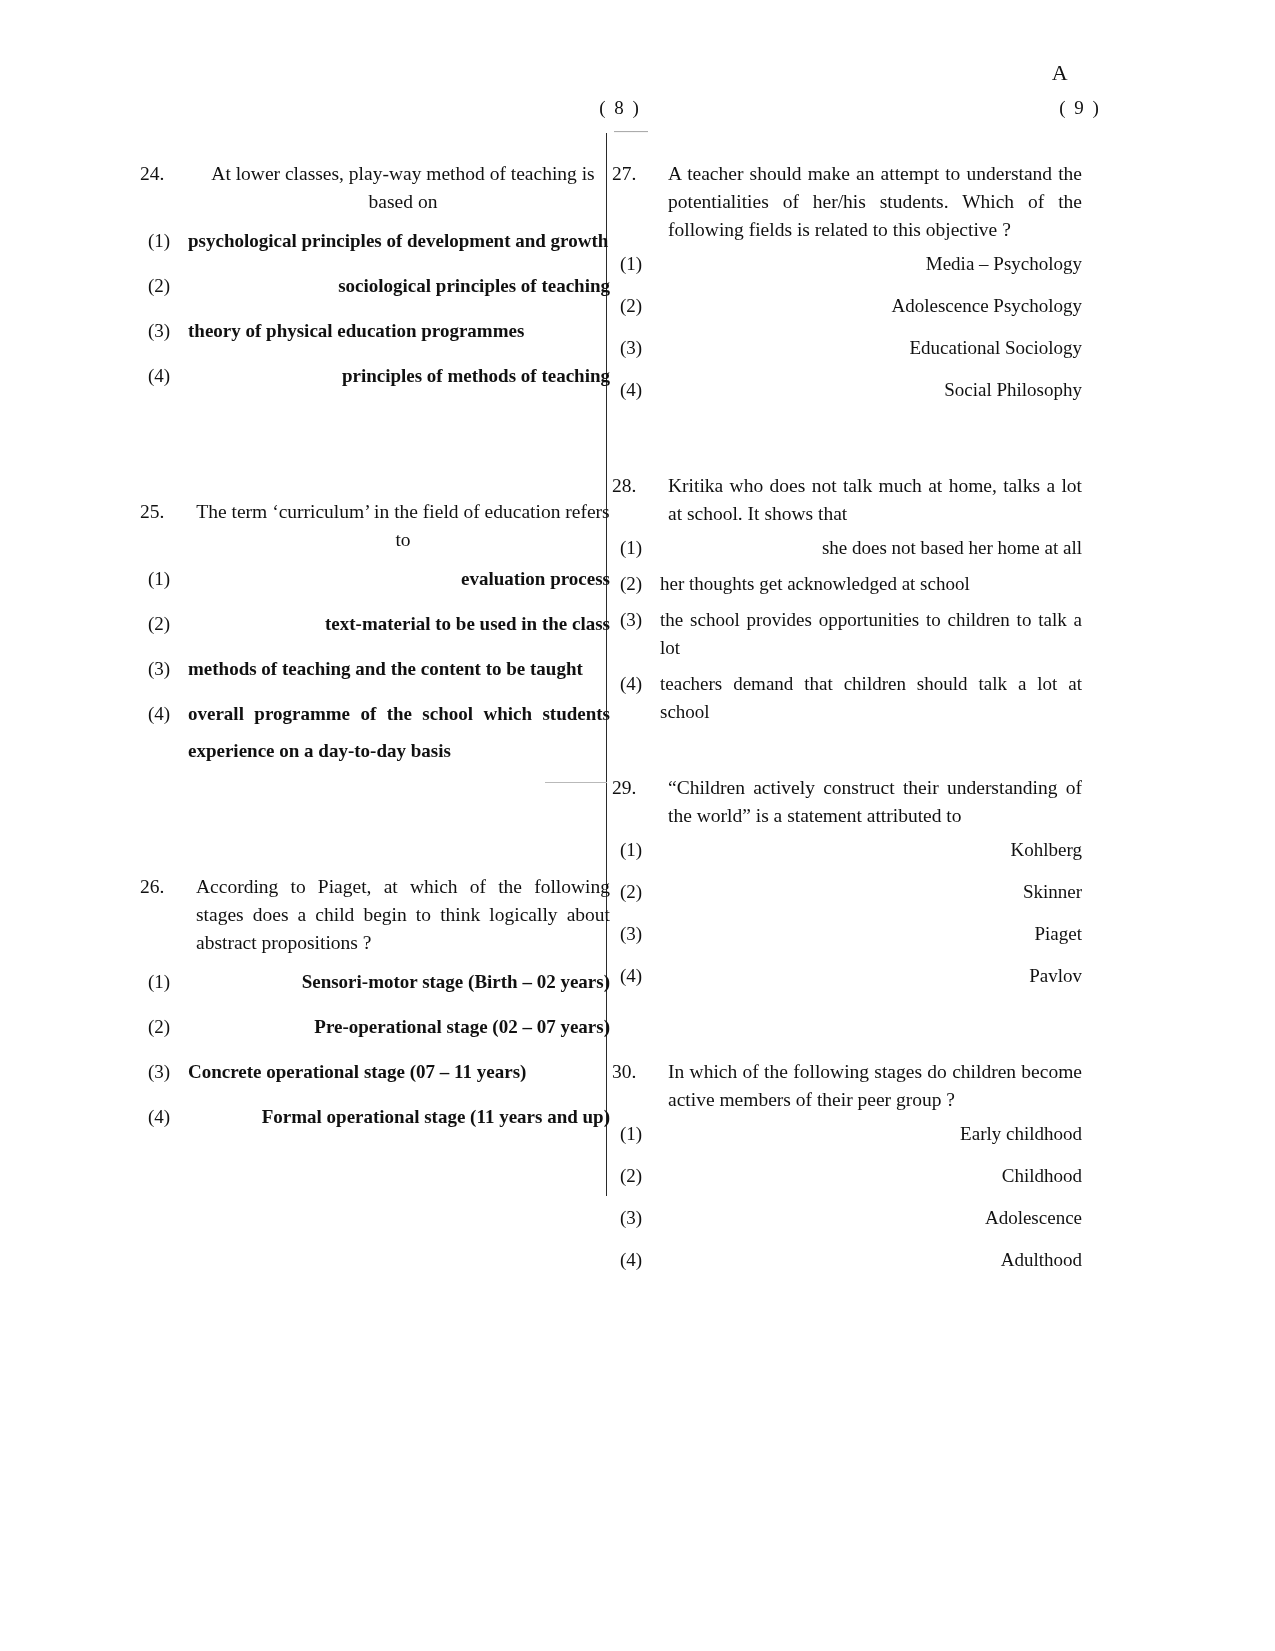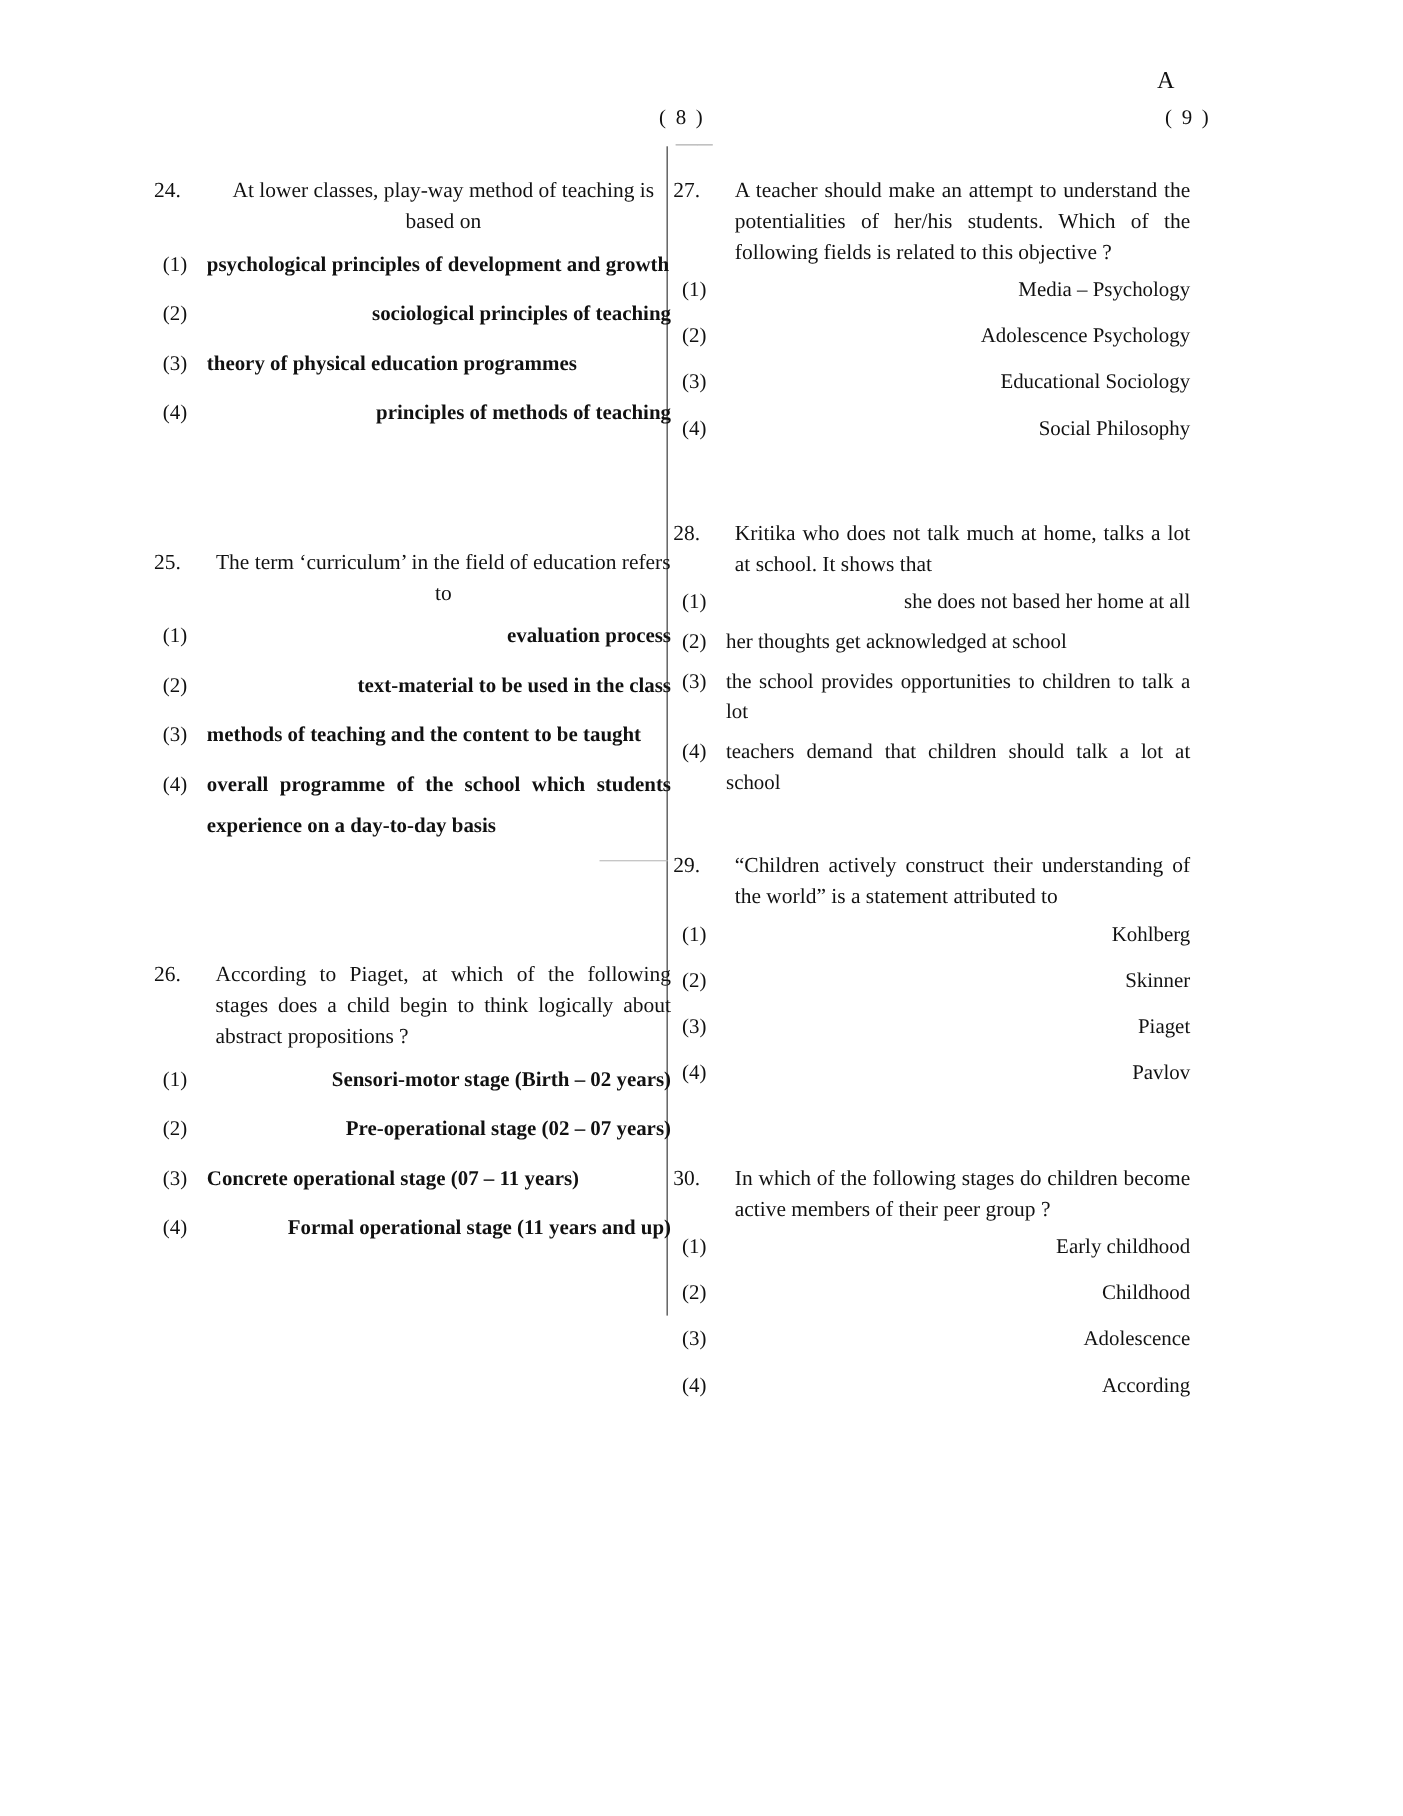--- a/index.html
+++ b/index.html
@@ -331,20 +331,20 @@
         <div class="opt">
           <div class="opt-num">(2)</div>
           <div class="opt-text nojustify">Childhood</div>
         </div>
         <div class="opt">
           <div class="opt-num">(3)</div>
           <div class="opt-text nojustify">Adolescence</div>
         </div>
         <div class="opt">
           <div class="opt-num">(4)</div>
-          <div class="opt-text nojustify">According</div>
+          <div class="opt-text nojustify">Adulthood</div>
         </div>
       </div>
     </div>
 
   </div>
 
 </div>
 
 </body></html>

